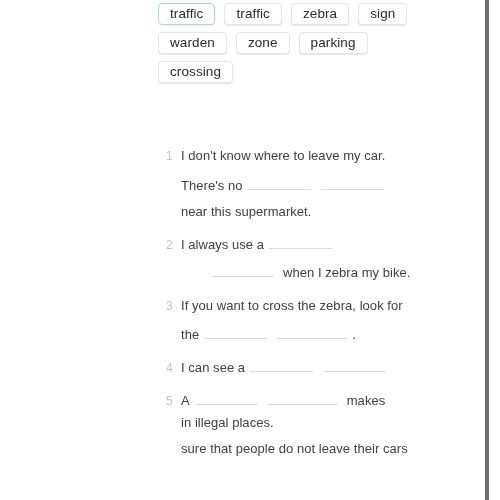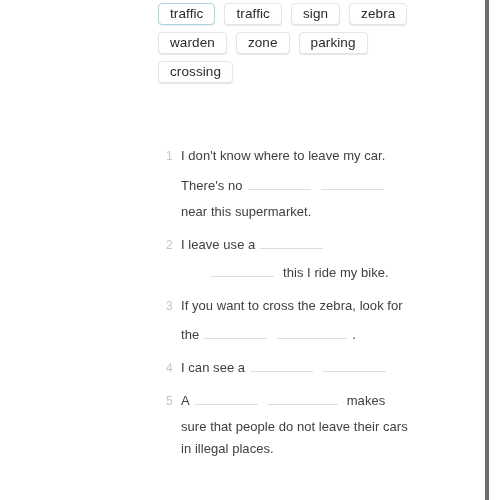--- a/index.html
+++ b/index.html
@@ -133,22 +133,22 @@
 </head>
 <body>
 
 <div id="page">
 
   <div class="wordbank">
 
     <div class="chip-row">
       <div class="chip selected">traffic</div>
       <div class="chip">traffic</div>
+      <div class="chip">zebra</div>
       <div class="chip">sign</div>
-      <div class="chip">zebra</div>
     </div>
 
 
     <div class="chip-row">
       <div class="chip">warden</div>
       <div class="chip">zone</div>
       <div class="chip">parking</div>
     </div>
 
     <div class="chip-row">
@@ -171,25 +171,25 @@
       </div>
       <div class="q-sub" style="margin-top:5px;">
         <span class="q-text">near this supermarket.</span>
       </div>
     </div>
 
     <div class="question" style="margin-bottom:12px;">
       <div class="q-line">
         <span class="q-num">2</span>
         <span class="q-body">
-          <span class="q-text">I leave use a</span><span class="blank"></span>
+          <span class="q-text">I always use a</span><span class="blank"></span>
         </span>
       </div>
       <div class="q-sub" style="margin-top:7px; padding-left:40px;">
-        <span class="blank"></span><span class="spacer-l"></span><span class="q-text">this I ride my bike.</span>
+        <span class="blank"></span><span class="spacer-l"></span><span class="q-text">when I zebra my bike.</span>
       </div>
     </div>
 
     <div class="question" style="margin-bottom:12px;">
       <div class="q-line">
         <span class="q-num">3</span>
         <span class="q-body">
           <span class="q-text">If you want to cross the zebra, look for</span>
         </span>
       </div>
@@ -207,26 +207,26 @@
       </div>
     </div>
 
     <div class="question" style="margin-bottom:12px;">
       <div class="q-line">
         <span class="q-num">5</span>
         <span class="q-body">
           <span class="q-text">A</span><span class="blank"></span><span class="blank wide"></span><span class="spacer-l"></span><span class="q-text">makes</span>
         </span>
       </div>
+      <div class="q-sub" style="margin-top:1px;">
+        <span class="q-text">in illegal places.</span>
+      </div>
       <div class="q-sub" style="margin-top:5px;">
         <span class="q-text">sure that people do not leave their cars</span>
       </div>
-      <div class="q-sub" style="margin-top:1px;">
-        <span class="q-text">in illegal places.</span>
-      </div>
     </div>
 
   </div>
 
   <div class="scroll-track"></div>
   <div class="scroll-thumb"></div>
 
 </div>
 
 </body></html>

